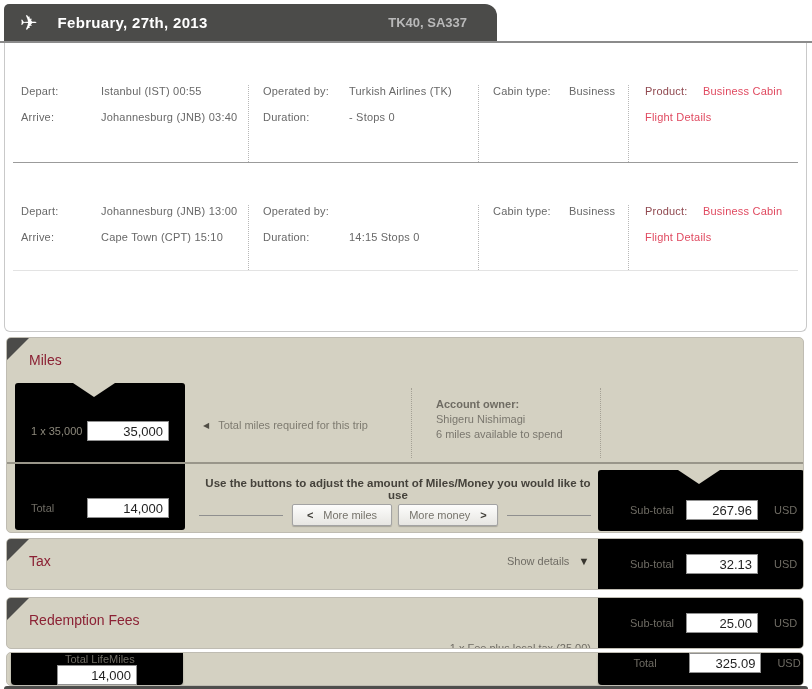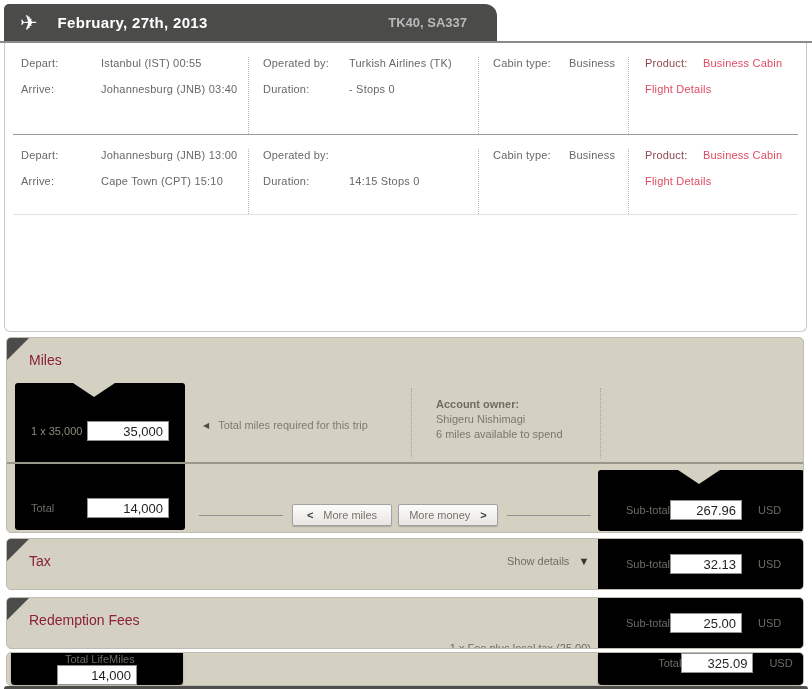--- a/index.html
+++ b/index.html
@@ -10,21 +10,21 @@
   .hdr-tab { position:absolute; left:4px; top:4px; width:493px; height:37px;
     background:#4b4b49; border-radius:5px 12px 0 0; display:flex; align-items:center; }
   .hdr-line { position:absolute; left:0; top:41px; width:812px; height:2px; background:#8b8b8b; }
   .plane { color:#fff; font-size:21px; margin-left:16px; line-height:1; }
   .hdr-date { color:#fff; font-weight:bold; font-size:15px; margin-left:20px; letter-spacing:.3px; }
   .hdr-flights { color:#b9b9b9; font-weight:bold; font-size:13px; margin-left:auto; margin-right:30px; }
 
   
   .fcard { position:absolute; left:4px; top:43px; width:803px; height:289px; background:#fff;
     border:1px solid #c9c9c9; border-top:none; border-radius:0 0 6px 6px; }
-  .seg { display:flex; padding-top:14px; height:91px; }
+  .seg { display:flex; padding-top:14px; height:91px;margin-top:28px; }
   .seg.r2 { height:79px; }
   .seg-col { padding-left:16px; }
   .c1 { width:244px; border-right:1px dotted #b8b8b8; }
   .c2 { width:230px; border-right:1px dotted #b8b8b8; padding-left:14px; }
   .c3 { width:150px; border-right:1px dotted #b8b8b8; padding-left:14px; }
   .c4 { flex:1; padding-left:16px; }
   .kv { display:flex; margin-bottom:14px; font-size:11px; color:#686868; letter-spacing:.2px; }
   .kv .k { flex:none; }
   .c1 .k { width:80px; } .c2 .k { width:86px; } .c3 .k { width:76px; }
   .k.prod { width:58px; color:#8f484f; }
@@ -73,21 +73,21 @@
   .hline { flex:1; height:1px; background:#8f8f8f; margin:0 6px; }
   .btn { width:100px; height:22px; border:1px solid #a3a3a3; border-radius:2px;
     background:linear-gradient(#fdfdfc,#e7e6e2); font-size:11px; color:#76736b;
     display:flex; align-items:center; justify-content:center; gap:10px;
     box-shadow:0 1px 1px rgba(0,0,0,.2); margin:0 3px; cursor:pointer; font-family:inherit; }
   .btn .arr { font-weight:bold; color:#3f3d37; }
   .msub { left:591px; top:132px; width:206px; height:61px; border-radius:3px; }
   .msub .notch { left:80px; }
   .msub .boxrow { top:30px; }
   .subrow { display:flex; align-items:center; }
-  .subrow .boxlbl { margin-left:16px; width:56px;text-align:right; }
+  .subrow .boxlbl { margin-left:32px; width:56px; }
   .subrow input { width:72px;padding-left:16px; }
 
   
   .tax-card { top:538px; height:52px; }
   .show-details { position:absolute; left:500px; top:16px; font-size:11px; color:#6f6c64;
     display:flex; align-items:center; gap:9px; cursor:pointer; }
   .chev { font-size:11px; color:#38362f; }
   .fullsub { left:591px; top:0; width:206px; height:100%; display:flex; align-items:center; }
 
   
@@ -220,20 +220,21 @@
 
     <div class="mdivider"></div>
 
     <div class="tanbox mbox2">
       <div class="boxrow">
         <span class="boxlbl">Total</span>
         <input class="num" type="text" value="14,000" style="">
       </div>
     </div>
 
+    <div class="adjust-note">Use the buttons to adjust the amount of Miles/Money you would like to use</div>
 
     <div class="btn-row">
       <div class="hline"></div>
       <button class="btn">
         <span class="arr">&lt;</span>
         <span>More miles</span>
       </button>
       <button class="btn">
         <span>More money</span>
         <span class="arr">&gt;</span>

